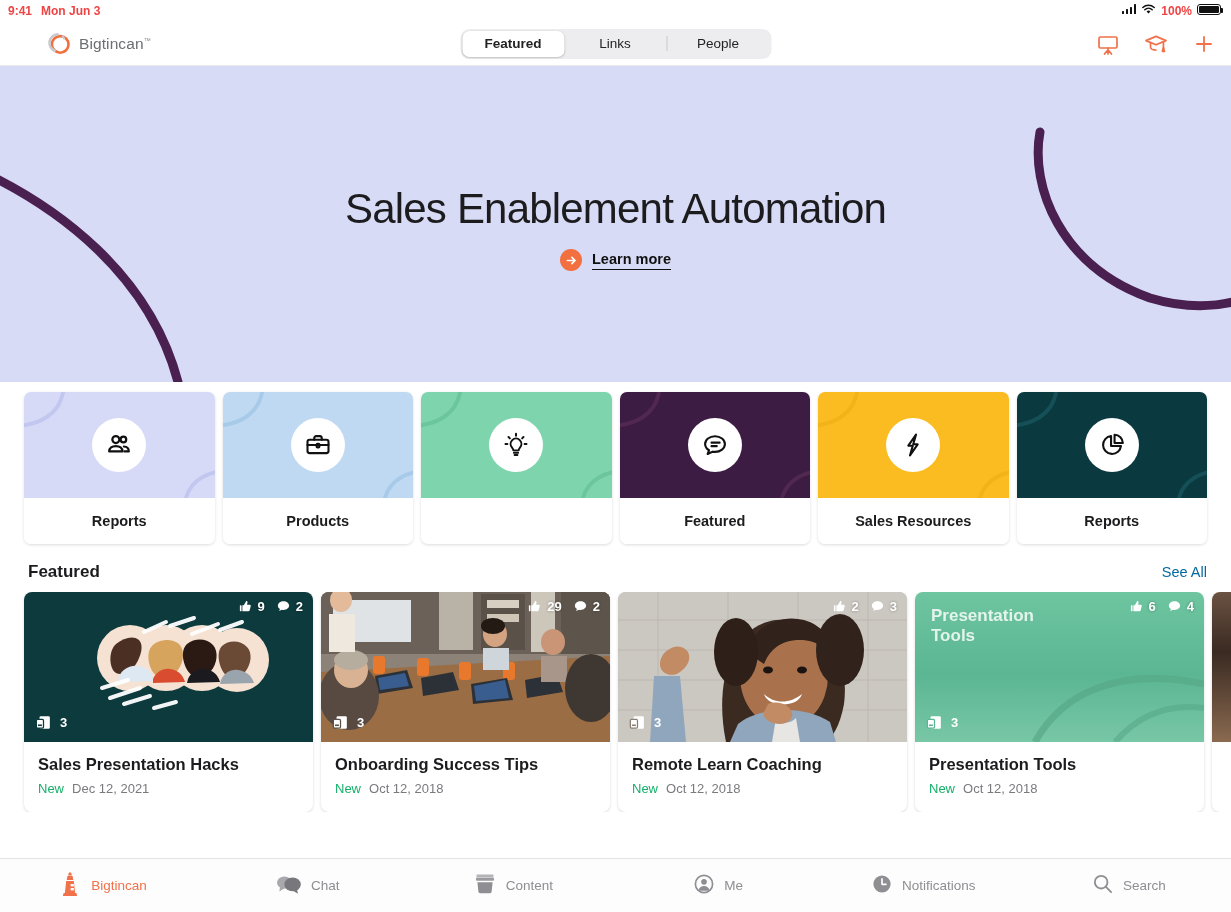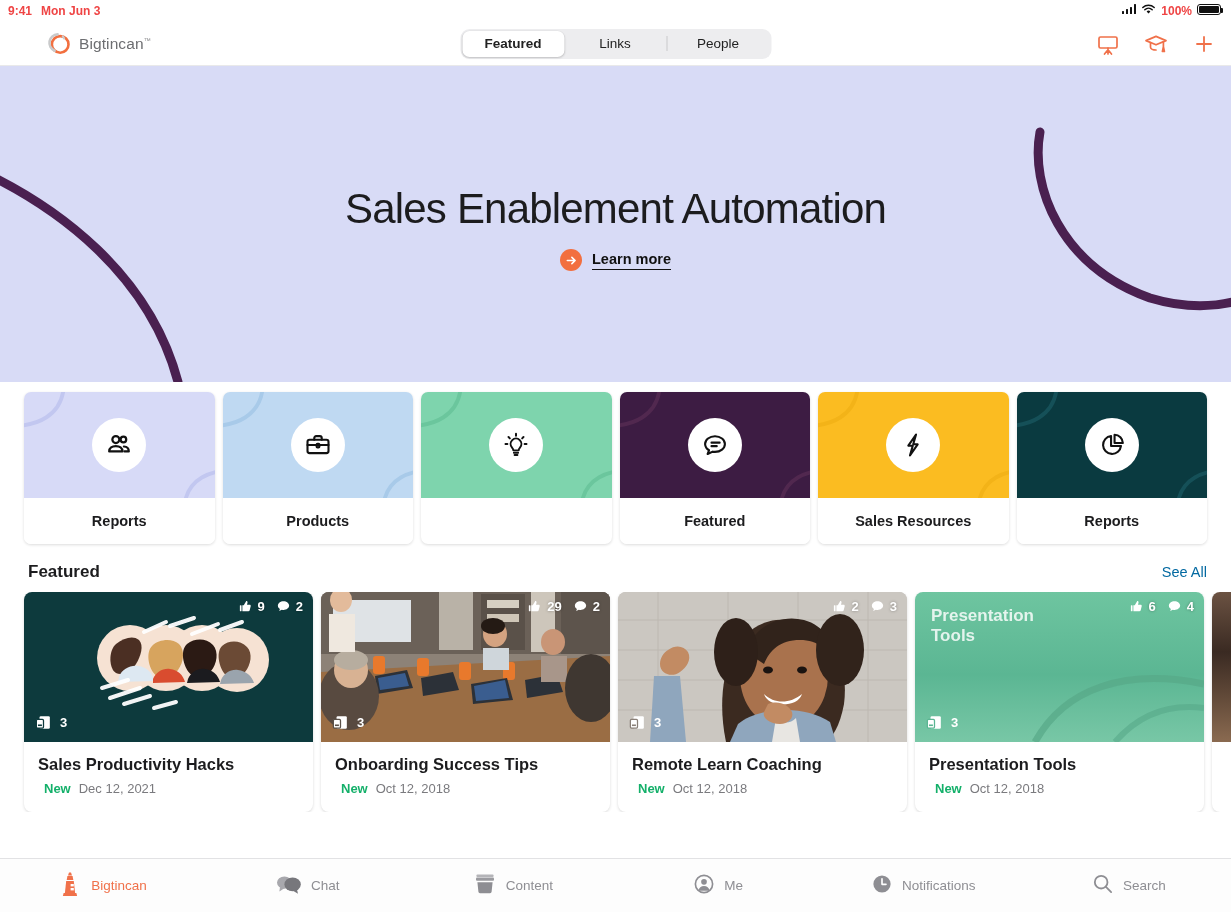--- a/index.html
+++ b/index.html
@@ -91,21 +91,21 @@
   .card-thumb { height: 150px; position: relative; overflow: hidden; }
   .thumb-stats { position: absolute; top: 7px; right: 10px; display: flex; align-items: center; gap: 11px;
                  color: #fff; font-size: 13px; font-weight: bold; z-index: 4;
                  text-shadow: 0 0 3px rgba(0,0,0,.35); }
   .stat { display: flex; align-items: center; gap: 5px; }
   .thumb-docs { position: absolute; left: 10px; bottom: 10px; display: flex; align-items: center; gap: 7px;
                 color: #fff; font-size: 13px; font-weight: bold; z-index: 4; }
   .card-body { padding: 13px 14px 16px 14px; }
   .card-title { font-size: 16.5px; font-weight: bold; color: #1c1c1e; }
   .card-meta { margin-top: 7px; font-size: 13px; display: flex; gap: 8px; align-items: baseline; }
-  .meta-new { color: #14b06a; font-weight: bold; margin-left: 6px; }
+  .meta-new { color: #14b06a; font-weight: normal; }
   .meta-date { color: #7a7a7e; }
   .thumb-overlay-title { position: absolute; top: 14px; left: 16px; z-index:3;
       font-size: 17px; font-weight: bold; color: rgba(255,255,255,.82); line-height: 1.2; max-width: 150px;}
 
   
   .ph { position:absolute; inset:0; }
 
   
   .tabbar { position: absolute; bottom: 0; left: 0; width: 100%; height: 54px;
             background: #fdfdfd; border-top: 1px solid #e2e2e4;
@@ -354,21 +354,21 @@
       <div class="thumb-docs">
         <svg width="19" height="19" viewBox="0 0 24 24">
             <rect x="7" y="4" width="13" height="16" rx="1.6" fill="#fff"></rect>
             <rect x="3" y="8" width="9" height="11" rx="1.4" fill="#fff" stroke="#0d3a3d" stroke-width="1.6"></rect>
             <rect x="5" y="14.5" width="5" height="2" fill="#0d3a3d"></rect>
           </svg>
         <span>3</span>
       </div>
     </div>
     <div class="card-body">
-      <div class="card-title">Sales Productivity Hacks</div>
+      <div class="card-title">Sales Presentation Hacks</div>
       <div class="card-meta">
         <span class="meta-new">New</span>
         <span class="meta-date">Dec 12, 2021</span>
       </div>
     </div>
   </div>
 
   <div class="card">
     <div class="card-thumb" style="background:#6e6258">
       <svg class="ph" viewBox="0 0 289 150" preserveAspectRatio="none">

